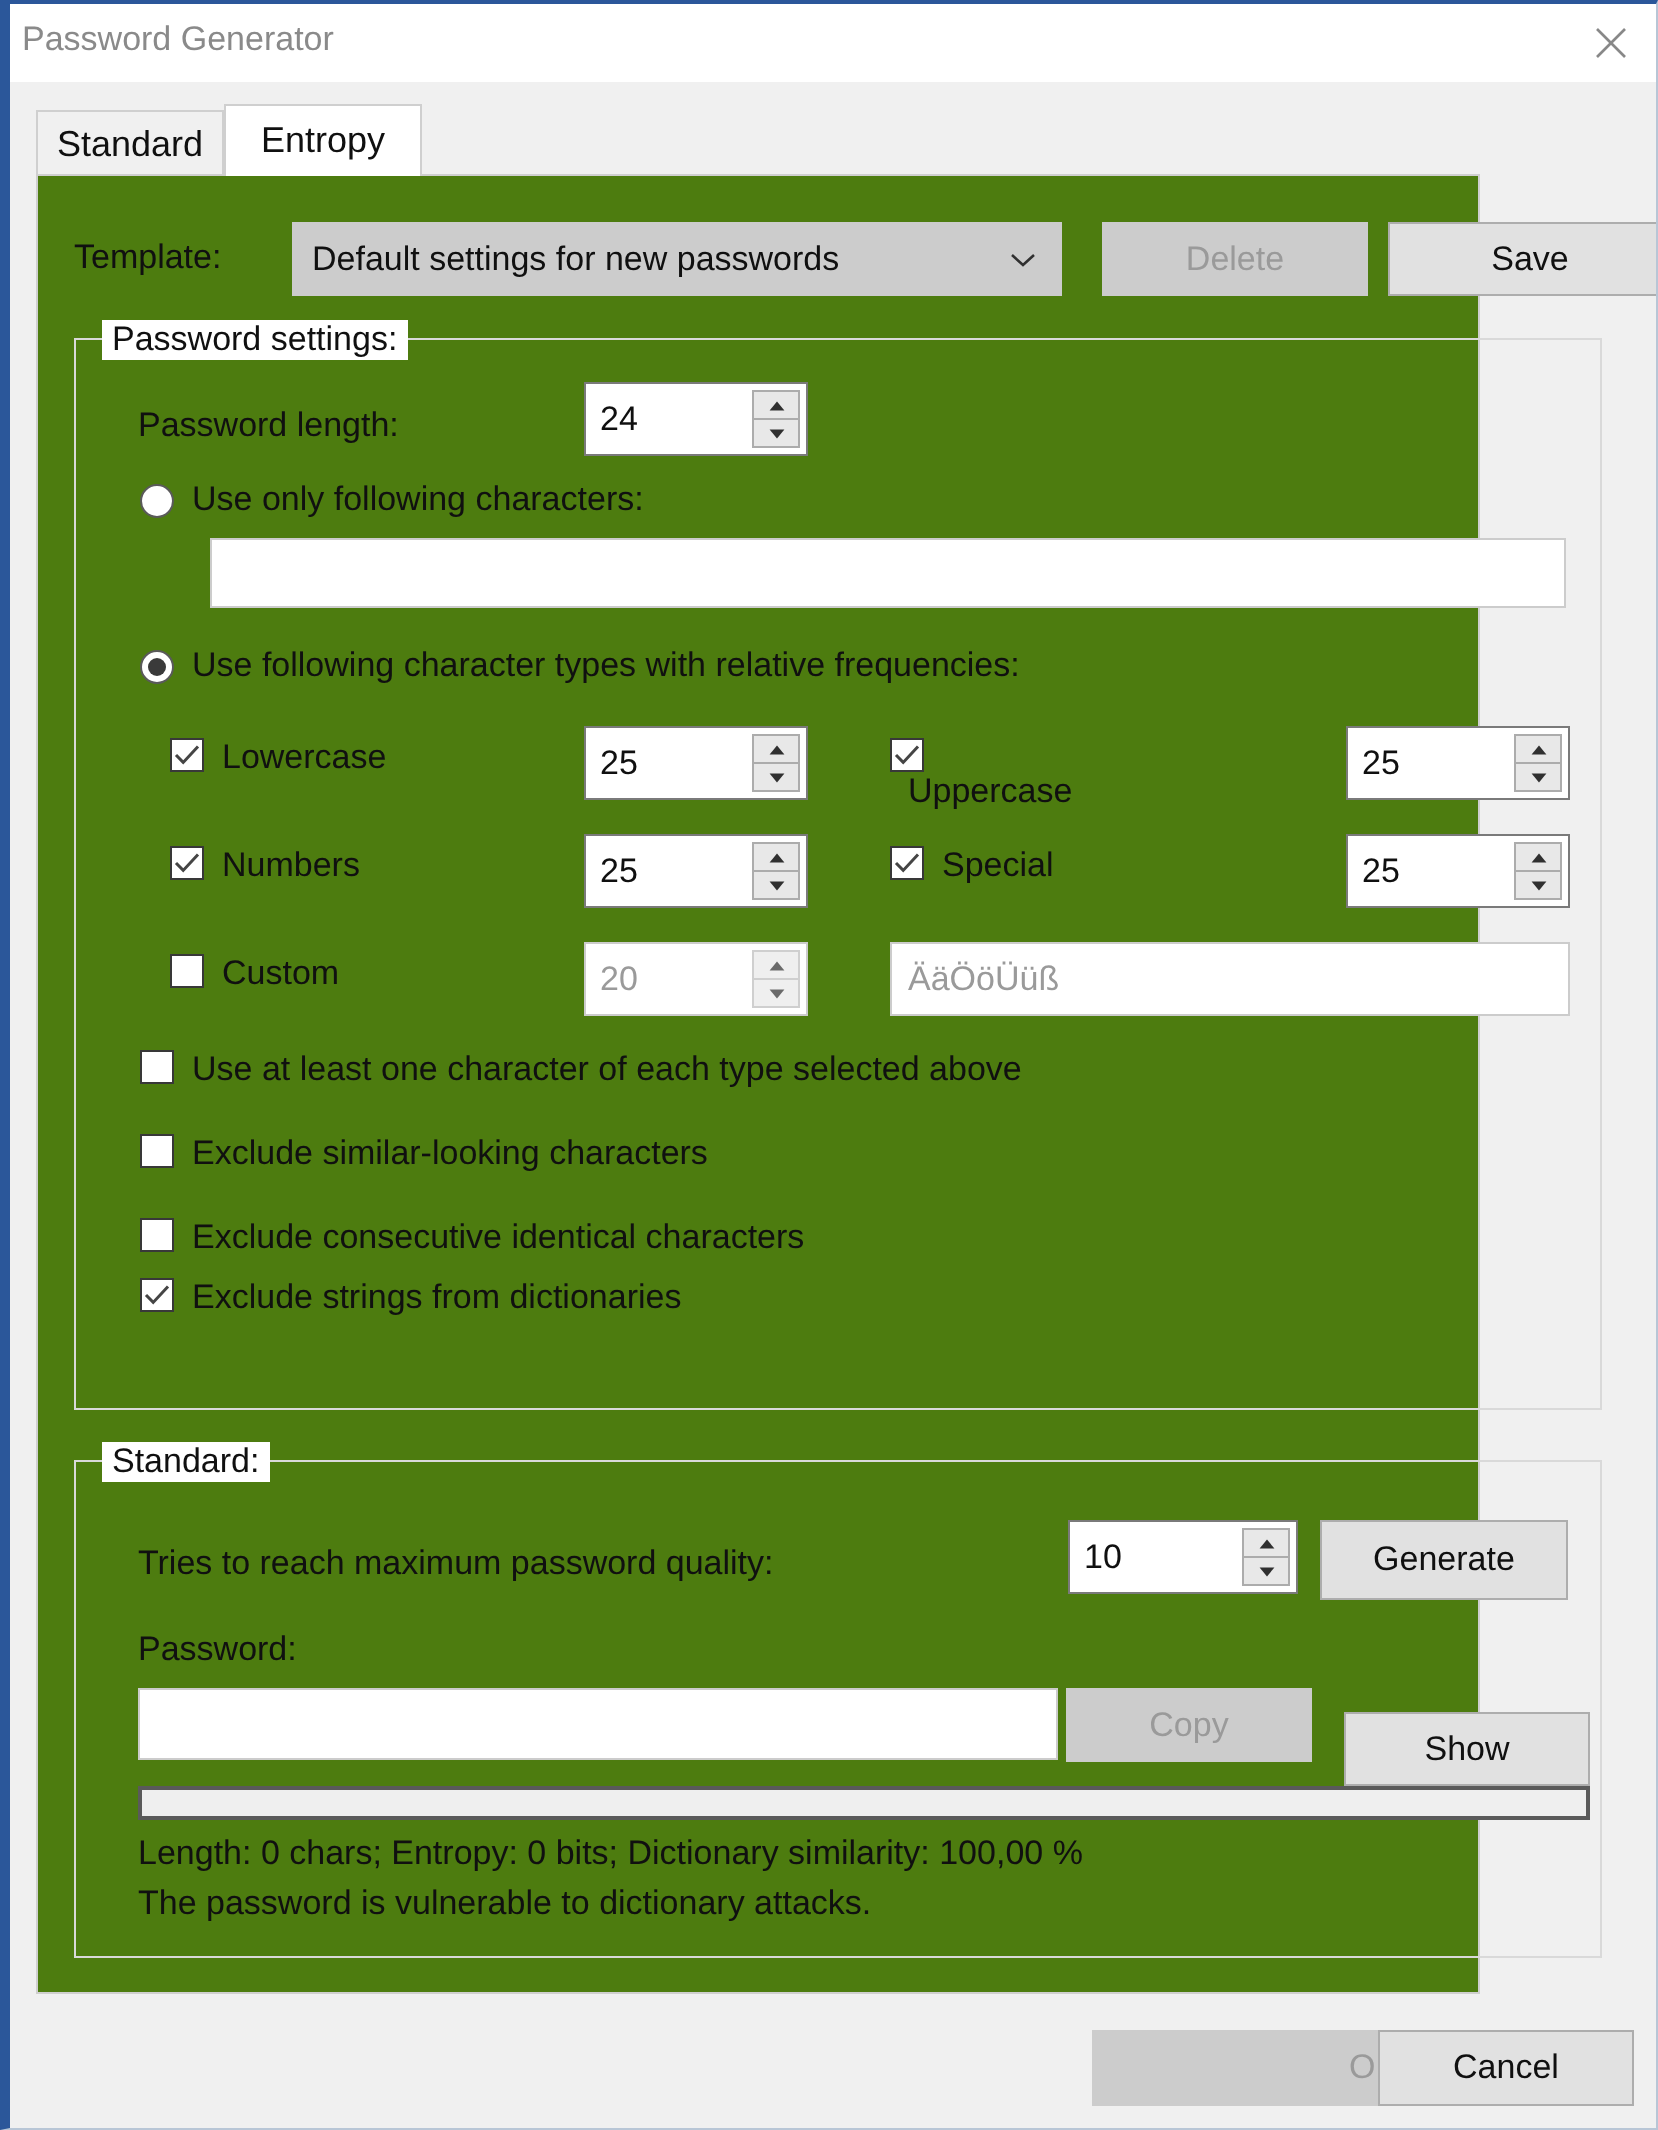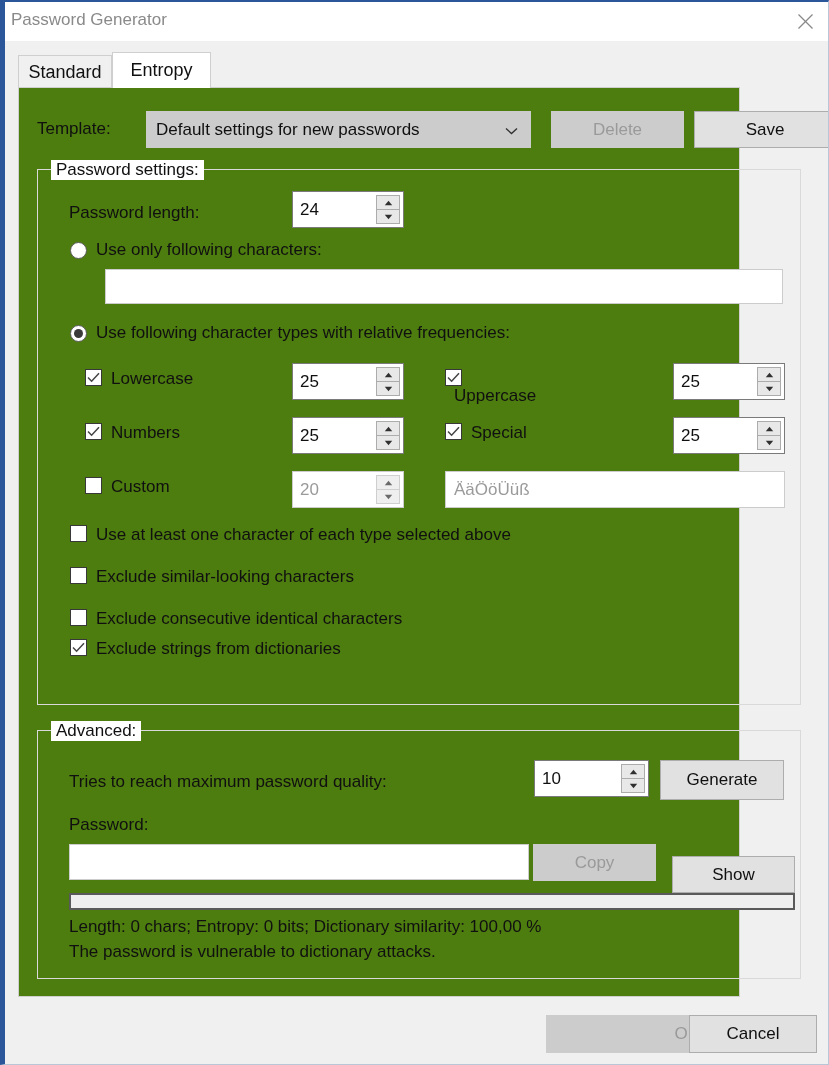--- a/index.html
+++ b/index.html
@@ -425,21 +425,21 @@
           <svg width="13" height="11" viewBox="0 0 13 11">
               <polyline points="1,5.5 4.6,9.2 12,1.2" fill="none" stroke="#454545" stroke-width="1.5"></polyline>
             </svg>
         </span>
         <span class="check-label">Exclude strings from dictionaries</span>
       </div>
     </div>
 
     <div id="gb-generator" class="groupbox">
       <div class="gb-border"></div>
-      <div class="gb-title">Advanced:</div>
+      <div class="gb-title">Standard:</div>
 
       <div id="tries-label">Tries to reach maximum password quality:</div>
       <div class="spinner" id="tries-spin">
         <span class="sp-value">10</span>
         <span class="sp-btns">
           <span class="sp-up">
             <svg width="9" height="6" viewBox="0 0 9 6">
                 <polygon points="4.5,0.8 8.2,5.2 0.8,5.2" fill="#303030"></polygon>
               </svg>
           </span>

